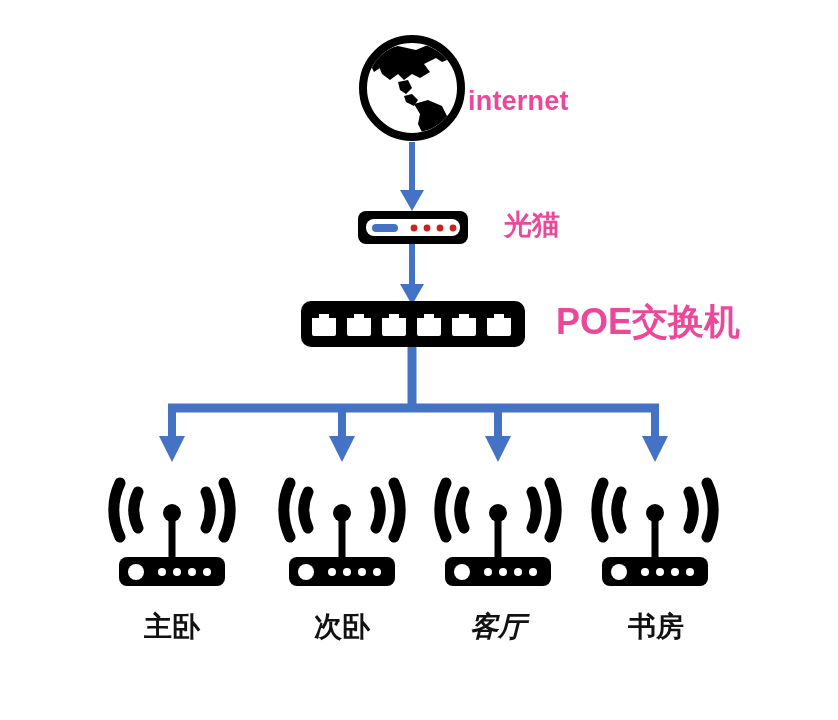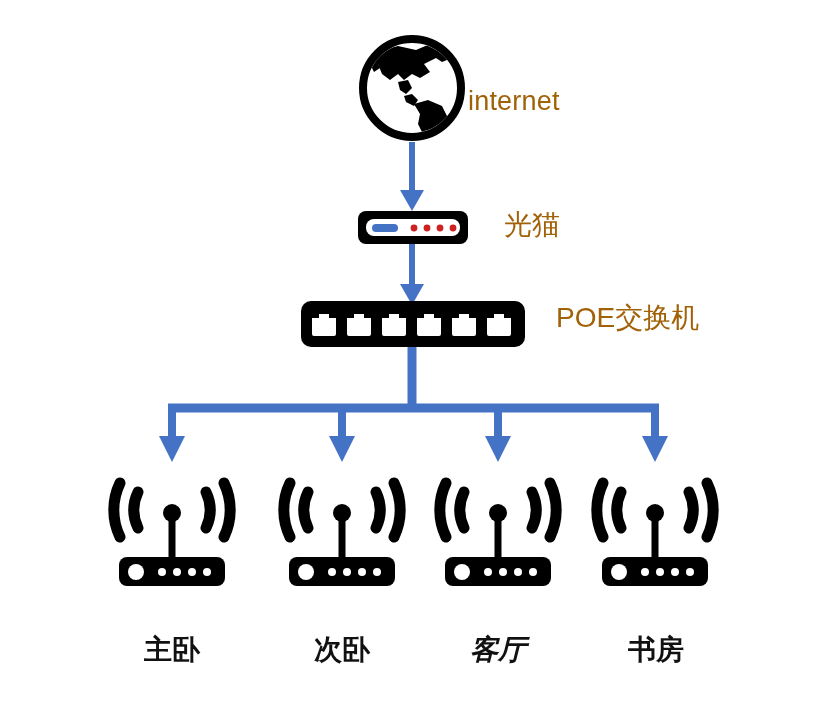--- a/index.html
+++ b/index.html
@@ -16,52 +16,51 @@
   }
   #diagram-canvas {
     position: absolute;
     left: 0;
     top: 0;
     width: 838px;
     height: 720px;
   }
   .node-label {
     position: absolute;
-    color: #a16207;
-    font-weight: normal;
+    color: #ec4899;
+    font-weight: bold;
     white-space: nowrap;
     line-height: 1;
   }
   #internet-label {
     left: 468px;
     top: 88px;
     font-size: 27px;
     letter-spacing: 0.2px;
   }
   #modem-label {
     left: 490px;
     top: 211px;
     font-size: 28px;
     margin-left: 14px;
   }
   #switch-label {
     left: 556px;
     top: 304px;
-    font-size: 28px;
+    font-size: 36px;
   }
   .room-label {
     position: absolute;
     top: 613px;
     width: 160px;
     text-align: center;
     font-size: 28px;
     font-weight: bold;
     color: #111111;
     line-height: 1;
-    margin-top: 23px;
   }
   #room-label-0 { left: 92px; }
   #room-label-1 { left: 262px; }
   #room-label-2 { left: 418px; font-style: italic; }
   #room-label-3 { left: 576px; }
 </style>
 </head>
 <body>
 
 <svg id="diagram-canvas" viewBox="0 0 838 720">

